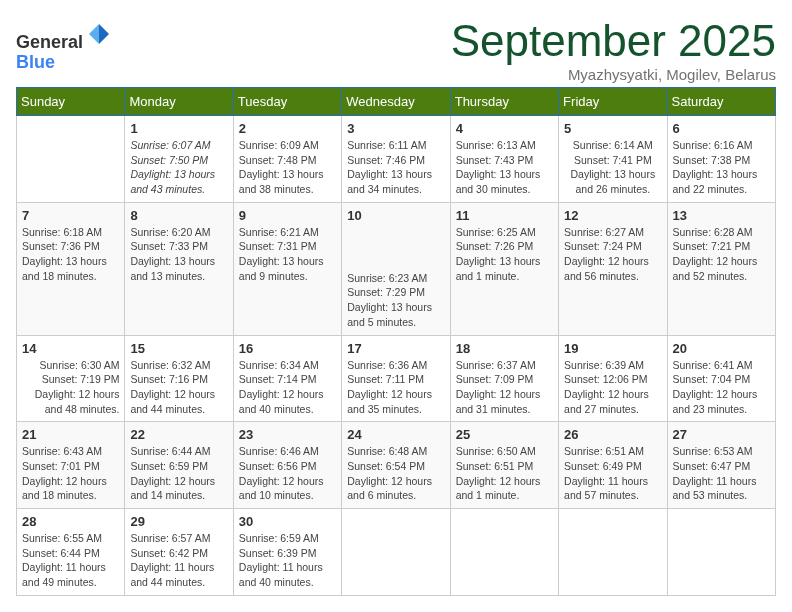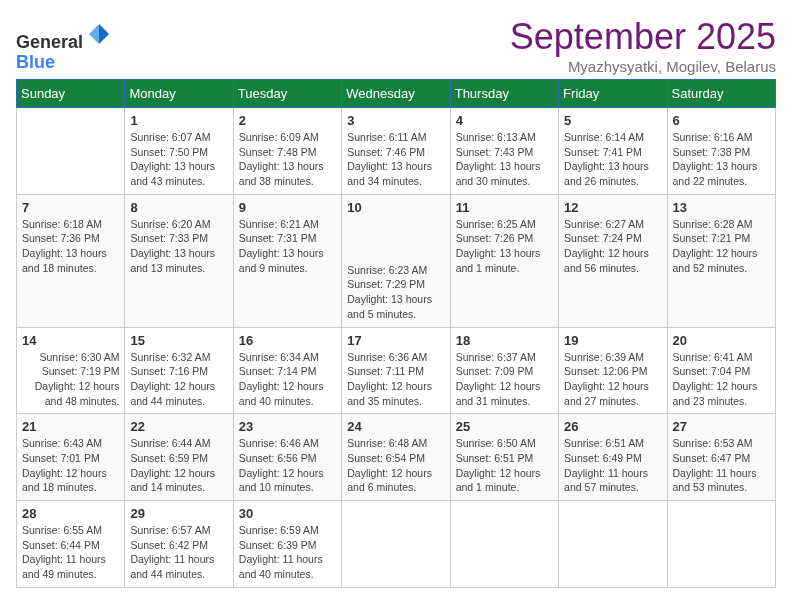--- a/index.html
+++ b/index.html
@@ -30,35 +30,35 @@
     .logo-blue { color: #3b82f6; text-align: right; }
     .logo-icon {
       width: 28px;
       height: 28px;
       margin-left: 2px;
     }
     .title-block {
       text-align: right;
     }
     .month-title {
-      font-size: 36px;
+      font-size: 44px;
       font-weight: normal;
-      color: #701a75;
+      color: #14532d;
     }
     .location {
       font-size: 15px;
       color: #737373;
     }
     table {
       width: 100%;
       border-collapse: collapse;
       font-size: 11px;
     }
     thead tr th {
-      background-color: #15803d;
+      background-color: #4d7c0f;
       color: #fff;
       padding: 6px 4px;
       text-align: left;
       font-size: 13px;
       font-weight: normal;
       border: 1px solid #2a6db5;
     }
     tbody tr td {
       vertical-align: top;
       padding: 5px 5px;
@@ -118,21 +118,21 @@
         <th>Thursday</th>
         <th>Friday</th>
         <th>Saturday</th>
       </tr>
   </thead>
   <tbody id="calendar-body">
   <tr>
         <td class="empty"></td>
         <td>
           <span class="day-num">1</span>
-          <div class="day-info" style="white-space: pre-wrap;">Sunrise: 6:07 AM
+          <div class="day-info" style="white-space: pre-wrap; font-style: italic;">Sunrise: 6:07 AM
 Sunset: 7:50 PM
 Daylight: 13 hours
 and 43 minutes.</div>
         </td>
         <td>
           <span class="day-num">2</span>
           <div class="day-info" style="white-space: pre-wrap;">Sunrise: 6:09 AM
 Sunset: 7:48 PM
 Daylight: 13 hours
 and 38 minutes.</div>
@@ -146,21 +146,21 @@
         </td>
         <td>
           <span class="day-num">4</span>
           <div class="day-info" style="white-space: pre-wrap;">Sunrise: 6:13 AM
 Sunset: 7:43 PM
 Daylight: 13 hours
 and 30 minutes.</div>
         </td>
         <td>
           <span class="day-num">5</span>
-          <div class="day-info" style="white-space: pre-wrap;">Sunrise: 6:14 AM
+          <div class="day-info" style="white-space: pre-wrap; text-align: center;">Sunrise: 6:14 AM
 Sunset: 7:41 PM
 Daylight: 13 hours
 and 26 minutes.</div>
         </td>
         <td>
           <span class="day-num">6</span>
           <div class="day-info" style="white-space: pre-wrap;">Sunrise: 6:16 AM
 Sunset: 7:38 PM
 Daylight: 13 hours
 and 22 minutes.</div>

